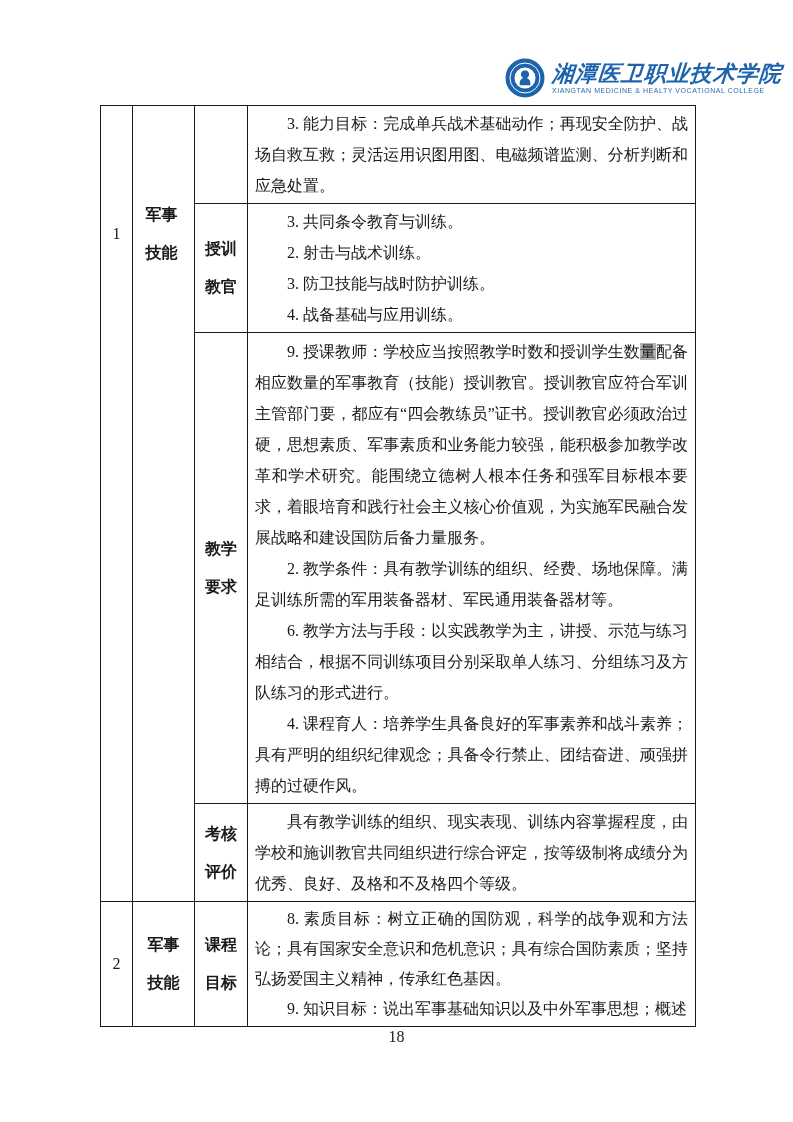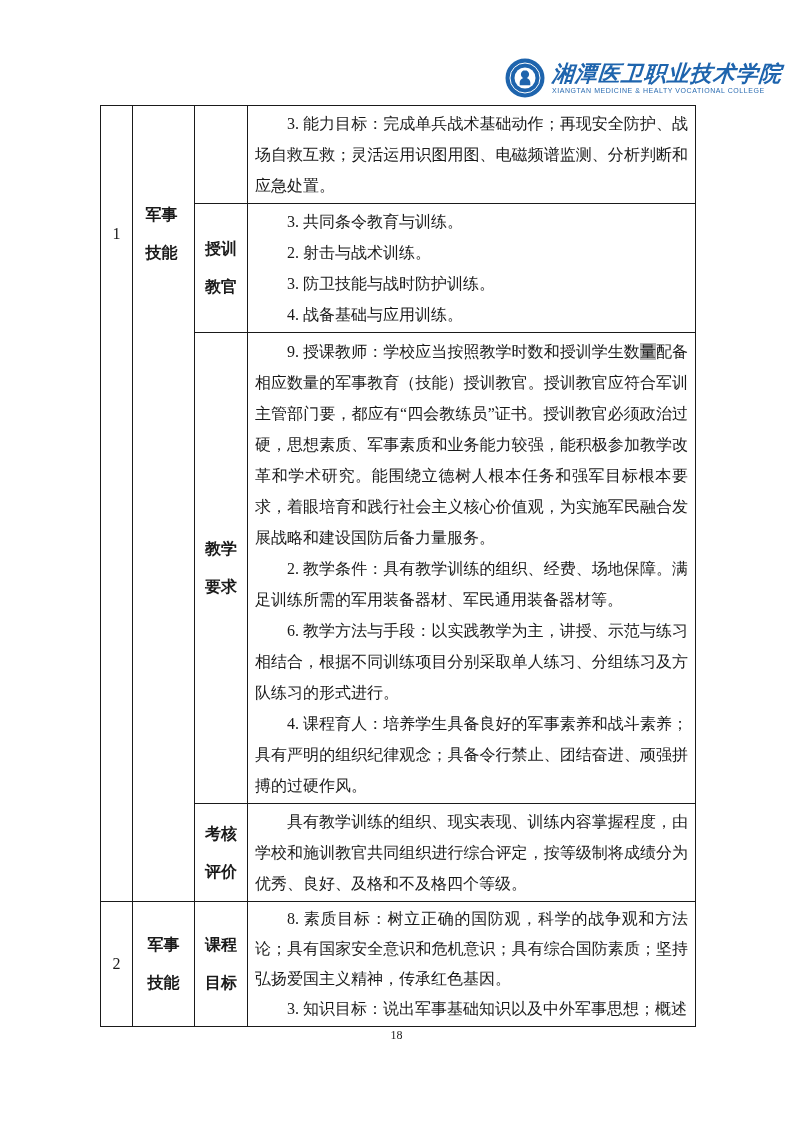--- a/index.html
+++ b/index.html
@@ -64,21 +64,21 @@
     line-height:31px;
     text-align:justify;
   }
   td.content-cell.tight { line-height:30px; }
   .para { text-indent:2em; }
   .hl { background:#b3b3b3; }
 
   
   .footer {
     position:absolute; top:1028px; left:0; width:100%;
-    text-align:center; font-size:12px; color:#222;
+    text-align:center; font-size:16px; color:#222;
   }
 </style>
 </head>
 <body>
 
 <div class="page">
 
   <div class="logo-block">
     <span class="logo-emblem">
       <svg viewBox="0 0 40 40" width="40" height="40">
@@ -156,21 +156,21 @@
         <div>2</div>
       </td>
       <td>
         <div class="center-block">军事技能</div>
       </td>
       <td class="label-cell">
         <div class="center-block">课程目标</div>
       </td>
       <td class="content-cell tight">
         <div class="para">8. 素质目标：树立正确的国防观，科学的战争观和方法论；具有国家安全意识和危机意识；具有综合国防素质；坚持弘扬爱国主义精神，传承红色基因。</div>
-        <div class="para">3. 知识目标：说出军事基础知识以及中外军事思想；概述</div>
+        <div class="para">9. 知识目标：说出军事基础知识以及中外军事思想；概述</div>
       </td>
     </tr>
   </tbody>
     </table>
 
   <div class="footer">18</div>
 
 </div>
 
 </body></html>

